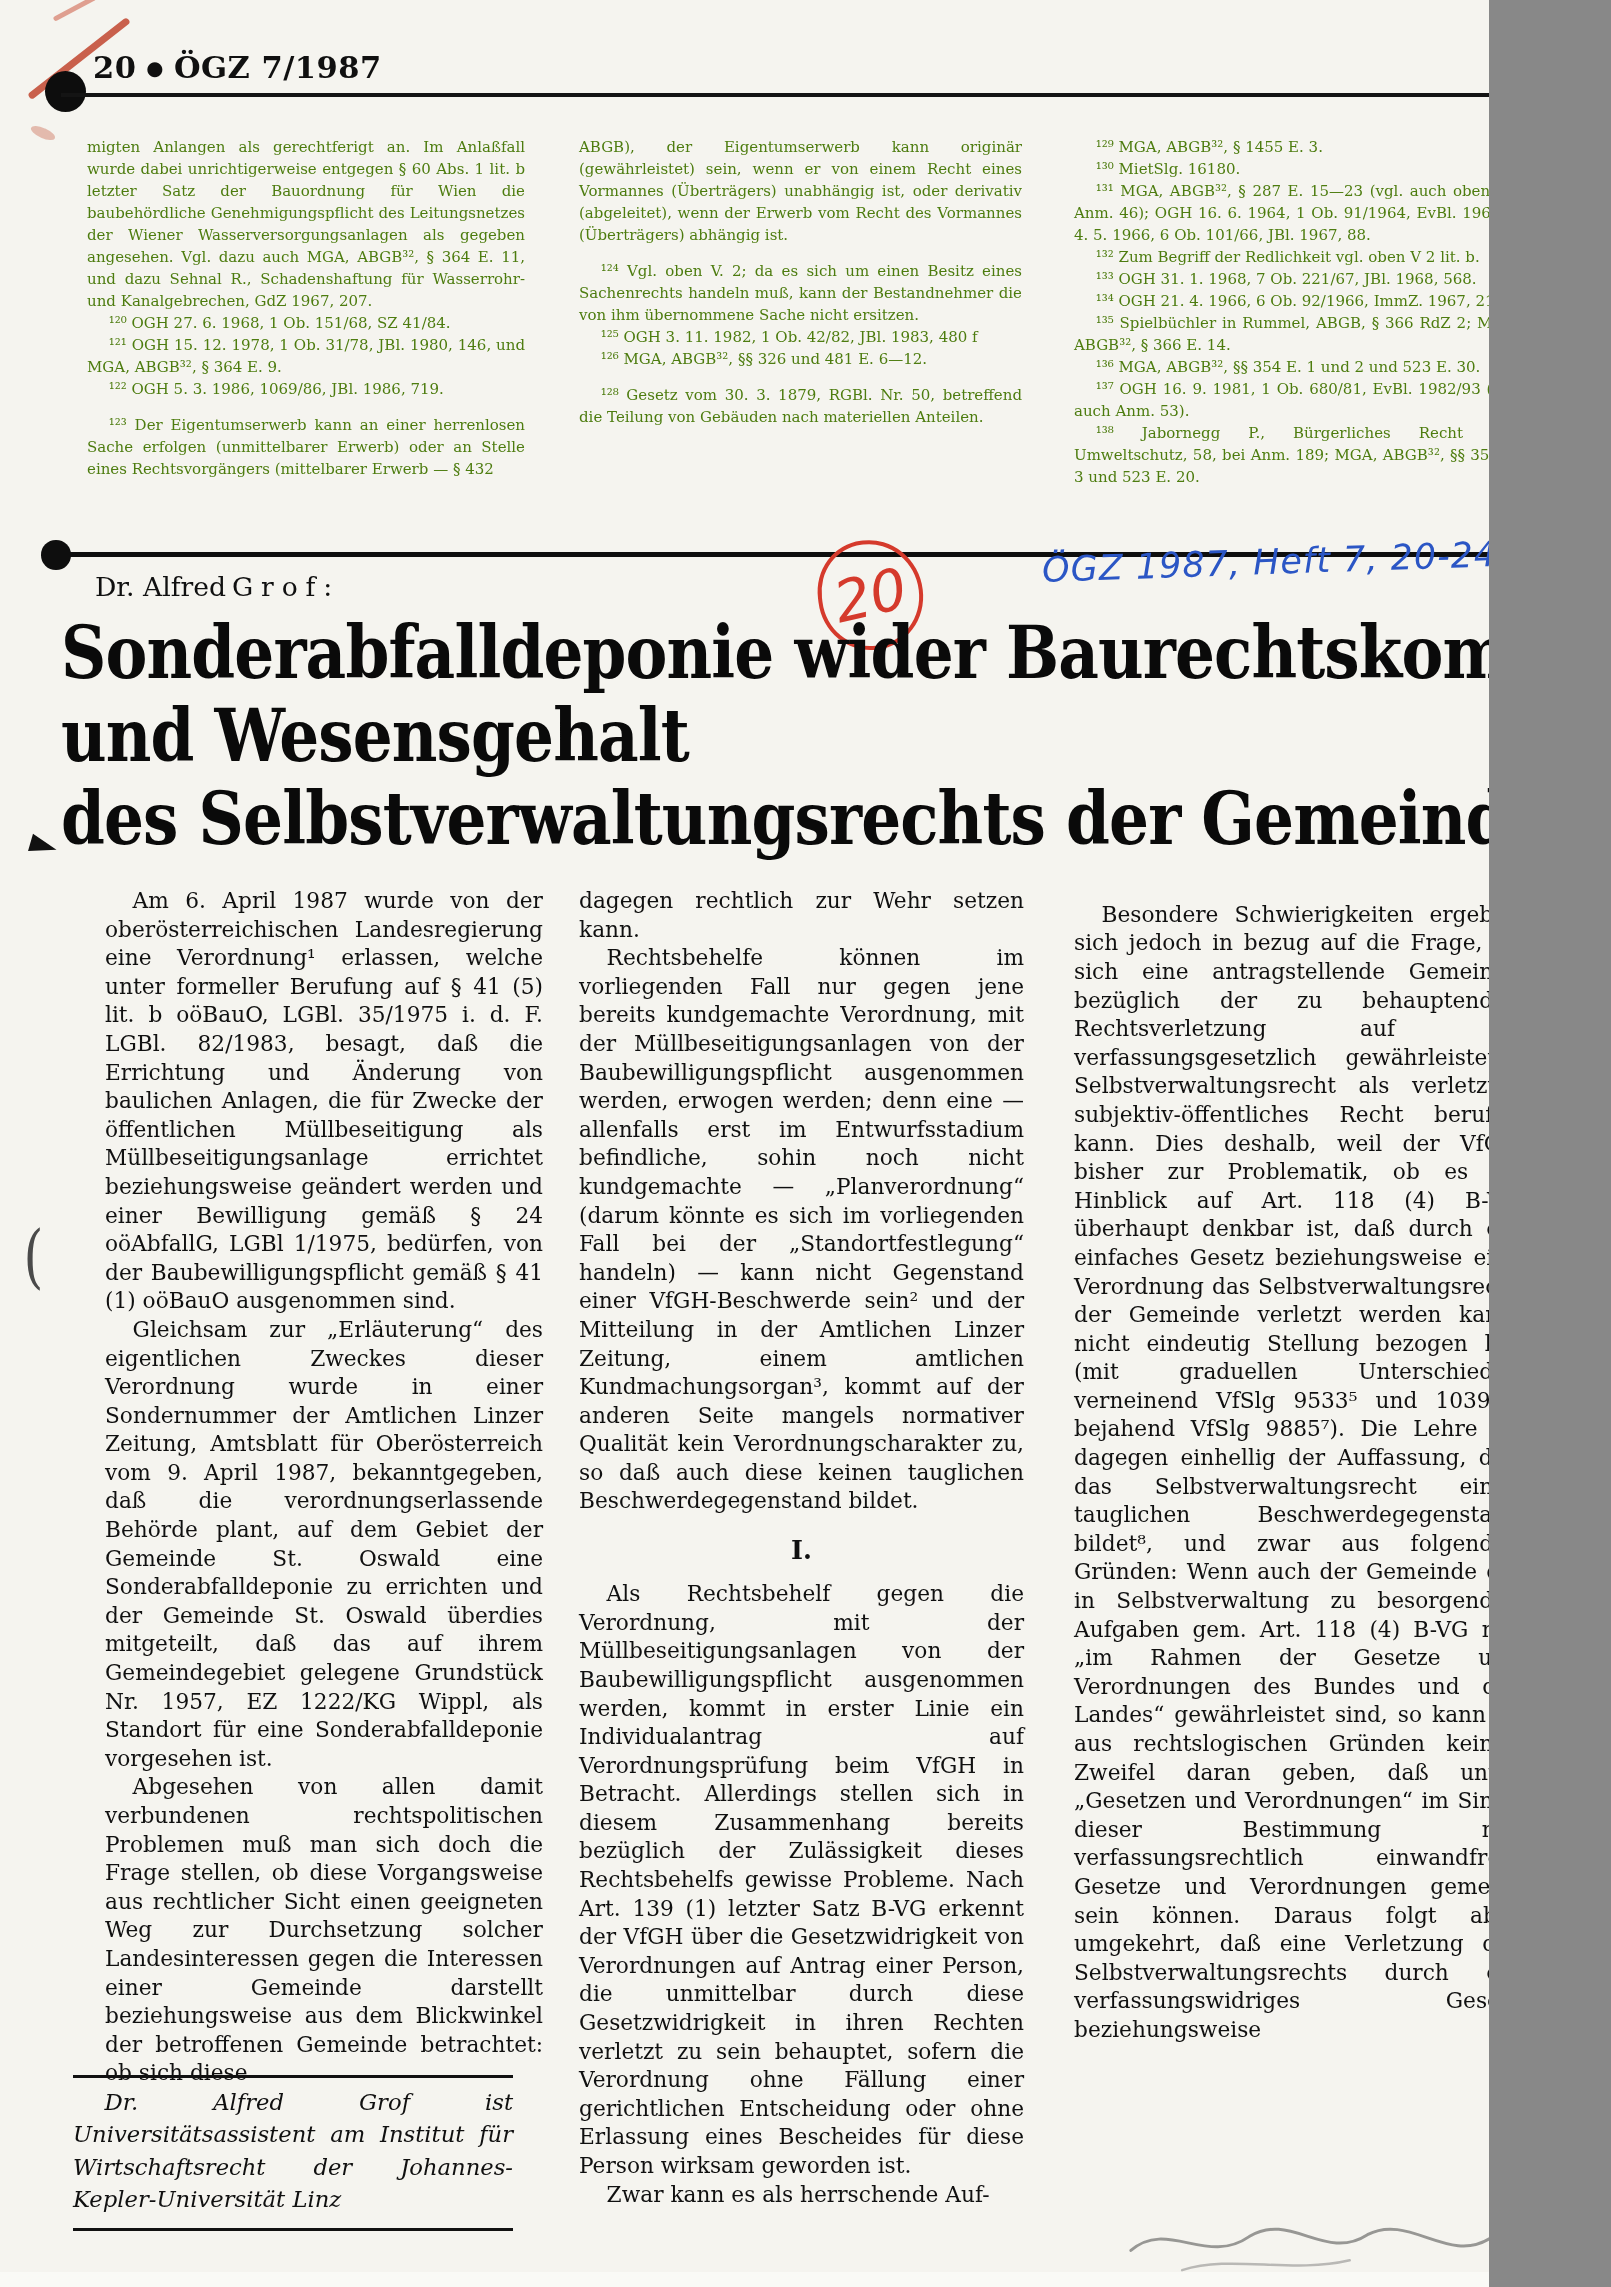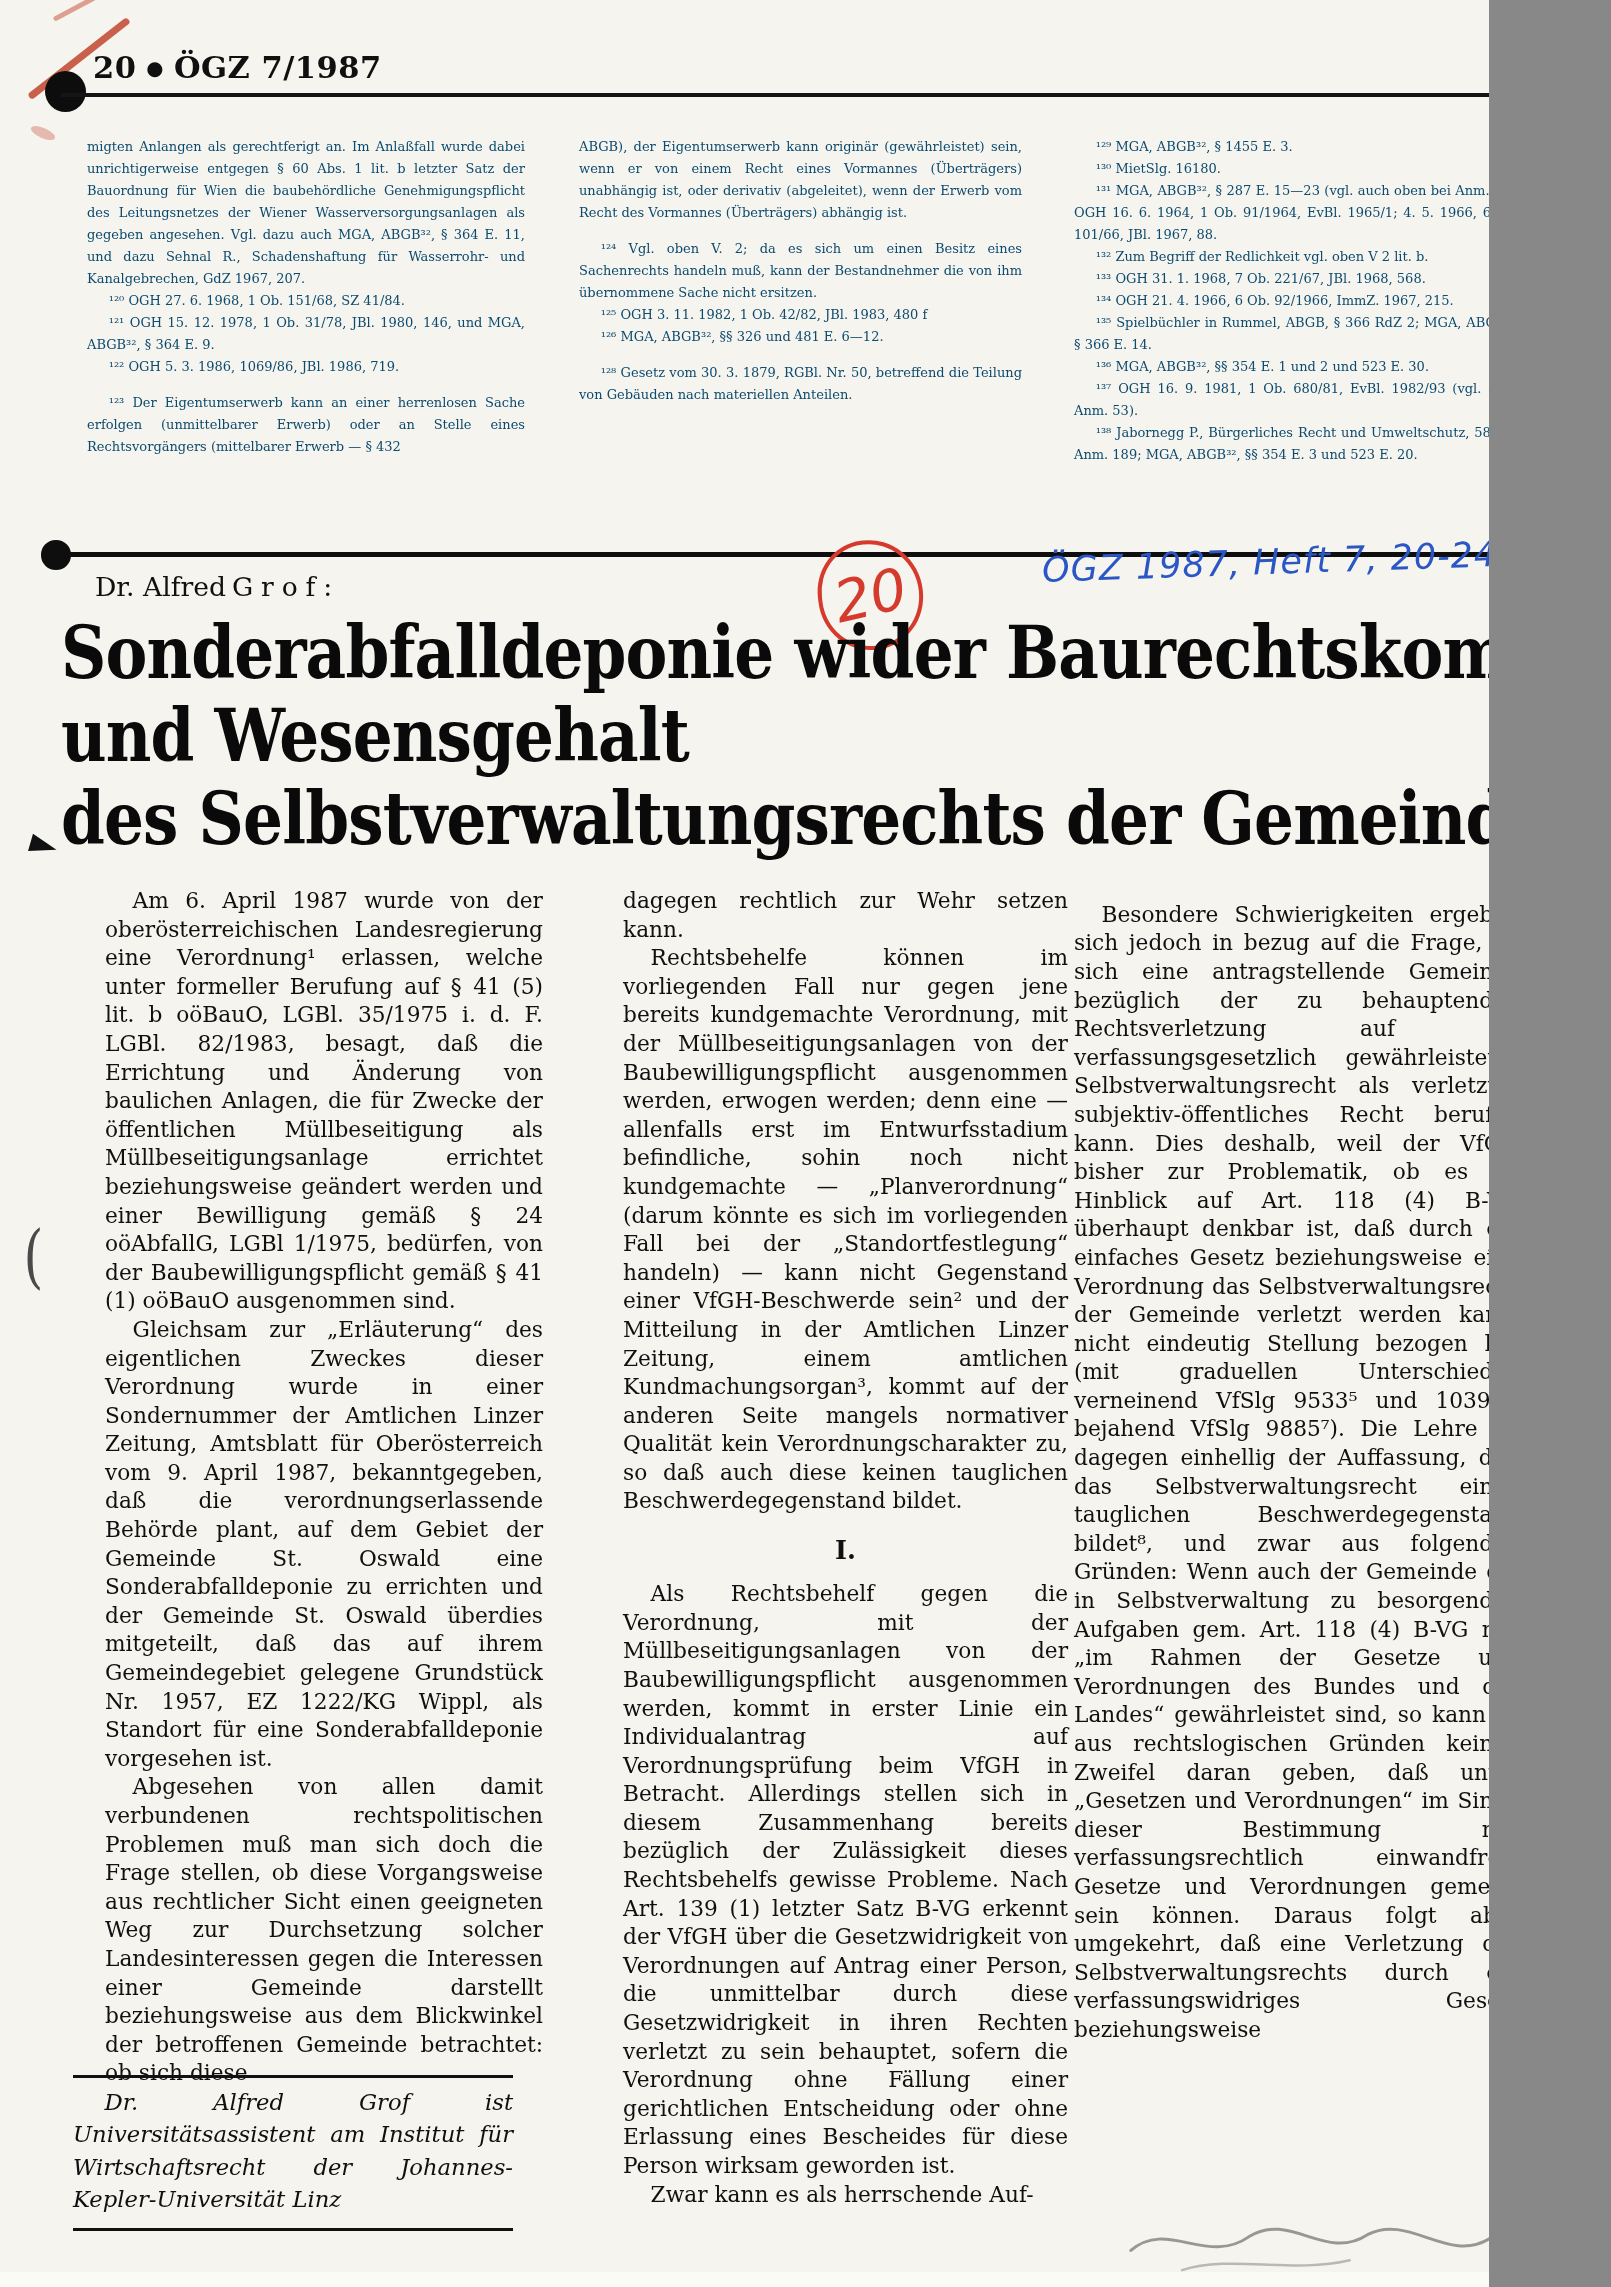--- a/index.html
+++ b/index.html
@@ -14,21 +14,21 @@
   
   .header-dot  { position:absolute; left:45px; top:71px; width:41px; height:41px; background:#0d0d0d; border-radius:50%; }
   .red-stroke1 { position:absolute; left:15.8px; top:55px; width:126px; height:6.9px; background:#c1452f; opacity:.85; transform:rotate(-38deg); border-radius:3.9px; }
   .red-stroke2 { position:absolute; left:51px; top:5.9px;  width:47px;  height:4.9px; background:#cc5a41; opacity:.55; transform:rotate(-28deg); border-radius:3px; }
   .red-speck   { position:absolute; left:29.6px; top:128px; width:25.6px; height:9.9px; background:#c8654c; opacity:.4; transform:rotate(24deg); border-radius:50%; }
   .header-title { position:absolute; left:93px; top:49px; font-weight:700; font-size:30.5px; letter-spacing:0.5px; white-space:nowrap; }
   .hdr-bullet   { font-size:19.7px; vertical-align:3px; padding:0 9.9px; }
   .header-rule  { position:absolute; left:61px; top:93px; width:1458px; height:3.9px; background:#141414; }
 
   
-  .fn-col { position:absolute; top:136px; font-size:13px; line-height:22px; text-align:justify; color:#0c4a6e; }
+  .fn-col { position:absolute; top:136px; font-size:15px; line-height:22px; text-align:justify; color:#4d7c0f; }
   .fn-col p { margin:0; }
   .fn-col p.fn-item { text-indent:21.7px; }
   #fn-col1 { left:87px;  width:438px; }
   #fn-col2 { left:579px; width:443px; }
   #fn-col3 { left:1074px; width:446px; }
 
   
   .divider-rule { position:absolute; left:43px; top:552px; width:1476px; height:4.9px; background:#0e0e0e; }
   .divider-dot  { position:absolute; left:41px; top:540px; width:29.6px; height:29.6px; background:#0e0e0e; border-radius:50%; }
 
@@ -60,21 +60,21 @@
     transform:rotate(16deg); }
   .margin-paren { position:absolute; left:23.6px; top:1227px; font-size:51px; color:#4a4a4a; transform:scaleY(1.35); }
 
   
   .body-col { position:absolute; top:887px; font-size:21.7px; line-height:28.6px; text-align:justify; }
   .body-col p { margin:0; }
   .body-col p.para { text-indent:27.6px; }
   .body-col p.para-cont { text-indent:0; }
   .space-before { margin-top:13.8px !important; }
   #body-col1 { left:105px;  width:438px; }
-  #body-col2 { left:579px; width:445px;margin-left:44px; }
+  #body-col2 { left:579px; width:445px; }
   #body-col3 { left:1074px; width:446px; }
   .section-heading { text-align:center; font-weight:700; font-size:25.6px; margin:19.7px 0 15.8px; }
 
   
   .bio-box {
     position:absolute; left:73px; top:2075px; width:440px;
     border-top:3px solid #111; border-bottom:3px solid #111;
     padding:7.9px 0 11.8px;
   }
   .bio-box p { margin:0; font-style:italic; font-size:22.7px; line-height:32.5px; text-align:justify; text-indent:31.5px; }

